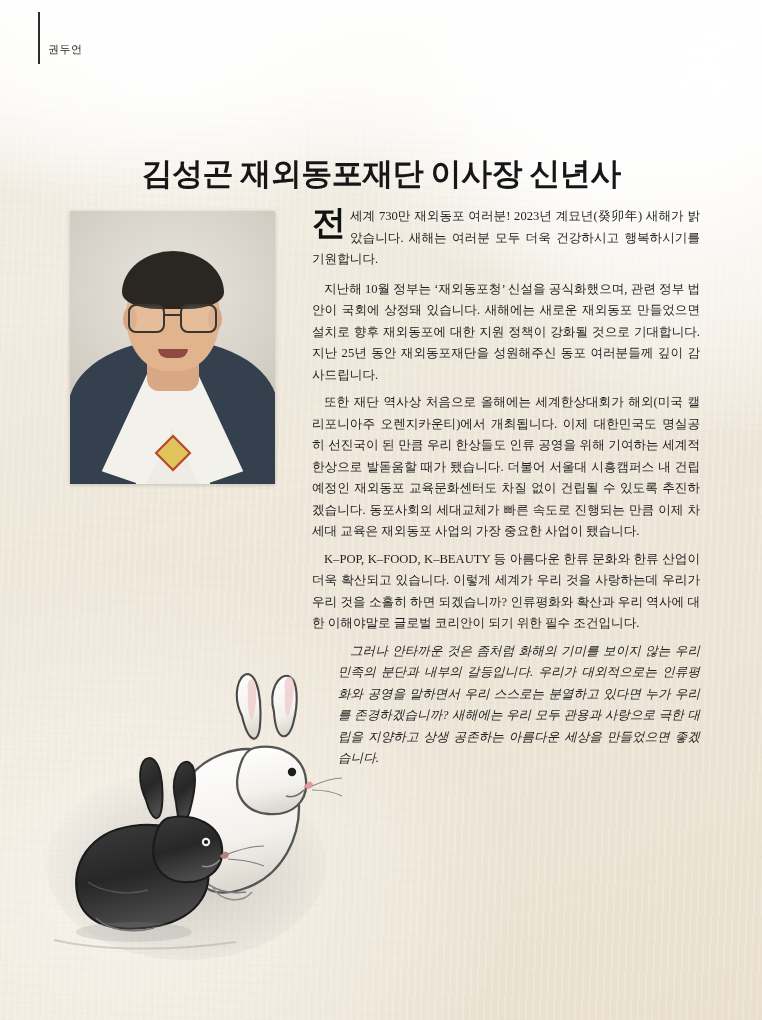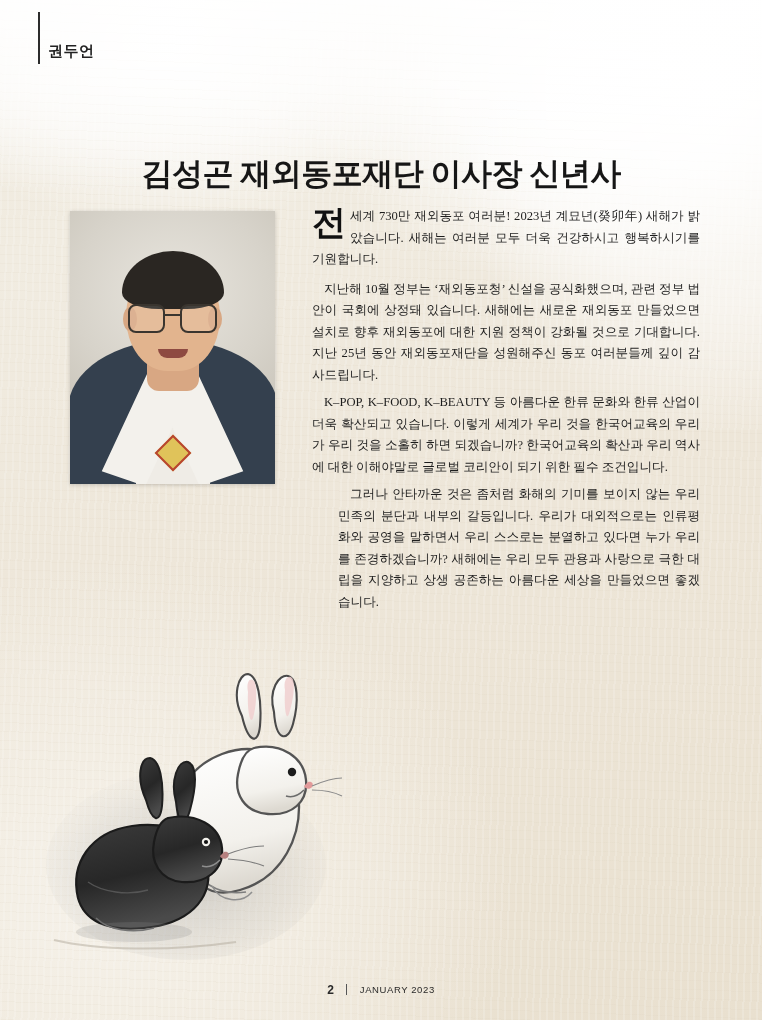--- a/index.html
+++ b/index.html
@@ -53,22 +53,22 @@
     left: 38px;
     top: 12px;
     width: 2px;
     height: 52px;
     background: #2c2c2c;
   }
   .header-label {
     position: absolute;
     left: 48px;
     top: 42px;
-    font-size: 15px;
-    font-weight: 700;
+    font-size: 11px;
+    font-weight: 400;
     color: #222;
     letter-spacing: 0.5px;
   }
 
   .title {
     position: absolute;
     left: 0; right: 0;
     top: 118px;
     text-align: center;
     font-family: "Liberation Serif", serif;
@@ -223,20 +223,21 @@
     float: left;
     font-family: "Liberation Serif", serif;
     font-size: 34px;
     line-height: 30px;
     font-weight: 700;
     margin: 2px 4px 0 0;
     color: #111;
   }
   .para.indent-more {
     padding-left: 26px;
+    font-style: italic;
   }
   .end-mark {
     display: inline-block;
     width: 13px;
     height: 13px;
     background: #e8d36a;
     border: 1px solid #b9a23e;
     font-size: 8px;
     line-height: 13px;
     text-align: center;
@@ -310,21 +311,22 @@
     <div class="p-ear-r"></div>
     <div class="p-glass-l"></div>
     <div class="p-glass-r"></div>
     <div class="p-bridge"></div>
     <div class="p-mouth"></div>
   </div>
 
   <div class="article">
     <p class="para first"><span class="dropcap">전</span><span> 세계 730만 재외동포 여러분! 2023년 계묘년(癸卯年) 새해가 밝았습니다. 새해는 여러분 모두 더욱 건강하시고 행복하시기를 기원합니다.</span></p>
     <p class="para">지난해 10월 정부는 ‘재외동포청’ 신설을 공식화했으며, 관련 정부 법안이 국회에 상정돼 있습니다. 새해에는 새로운 재외동포 만들었으면 설치로 향후 재외동포에 대한 지원 정책이 강화될 것으로 기대합니다. 지난 25년 동안 재외동포재단을 성원해주신 동포 여러분들께 깊이 감사드립니다.</p>
-    <p class="para">K–POP, K–FOOD, K–BEAUTY 등 아름다운 한류 문화와 한류 산업이 더욱 확산되고 있습니다. 이렇게 세계가 우리 것을 한국어교육의 우리가 우리 것을 소홀히 하면 되겠습니까? 한국어교육의 확산과 우리 역사에 대한 이해야말로 글로벌 코리안이 되기 위한 필수 조건입니다.</p>
+    <p class="para">또한 재단 역사상 처음으로 올해에는 세계한상대회가 해외(미국 캘리포니아주 오렌지카운티)에서 개최됩니다. 이제 대한민국도 명실공히 선진국이 된 만큼 우리 한상들도 인류 공영을 위해 기여하는 세계적 한상으로 발돋움할 때가 됐습니다. 더불어 서울대 시흥캠퍼스 내 건립 예정인 재외동포 교육문화센터도 차질 없이 건립될 수 있도록 추진하겠습니다. 동포사회의 세대교체가 빠른 속도로 진행되는 만큼 이제 차세대 교육은 재외동포 사업의 가장 중요한 사업이 됐습니다.</p>
+    <p class="para">K–POP, K–FOOD, K–BEAUTY 등 아름다운 한류 문화와 한류 산업이 더욱 확산되고 있습니다. 이렇게 세계가 우리 것을 사랑하는데 우리가 우리 것을 소홀히 하면 되겠습니까? 인류평화와 확산과 우리 역사에 대한 이해야말로 글로벌 코리안이 되기 위한 필수 조건입니다.</p>
     <p class="para indent-more">그러나 안타까운 것은 좀처럼 화해의 기미를 보이지 않는 우리 민족의 분단과 내부의 갈등입니다. 우리가 대외적으로는 인류평화와 공영을 말하면서 우리 스스로는 분열하고 있다면 누가 우리를 존경하겠습니까? 새해에는 우리 모두 관용과 사랑으로 극한 대립을 지양하고 상생 공존하는 아름다운 세상을 만들었으면 좋겠습니다.</p>
   </div>
 
   <div class="rabbits">
     <svg viewBox="0 0 310 320" width="310" height="320">
       <defs>
         <radialGradient id="inkWash" cx="50%" cy="55%" r="60%">
           <stop offset="0%" stop-color="#6f6f6f" stop-opacity="0.30"></stop>
           <stop offset="65%" stop-color="#9a9a9a" stop-opacity="0.14"></stop>
           <stop offset="100%" stop-color="#bdbdbd" stop-opacity="0"></stop>
@@ -372,18 +374,13 @@
         <path d="M192 204 C208 198 218 196 228 196 M192 209 C208 210 218 212 228 216" fill="none" stroke="#7b7b7b" stroke-width="1.1"></path>
         <path d="M60 268 C72 280 96 284 118 278" fill="none" stroke="#6e6e6e" stroke-width="1.6"></path>
         <path d="M52 232 C66 242 92 246 112 240" fill="none" stroke="#5e5e5e" stroke-width="1.4" opacity="0.8"></path>
         <ellipse cx="98" cy="282" rx="58" ry="10" fill="#8d8d8d" opacity="0.22"></ellipse>
       </g>
 
       <path d="M18 290 C60 300 130 302 200 292" fill="none" stroke="#b2aa9c" stroke-width="2" opacity="0.5"></path>
     </svg>
   </div>
 
-  <div class="footer">
-    <span class="pageno">2</span>
-    <span class="bar"></span>
-    <span class="issue">JANUARY 2023</span>
-  </div>
 </div>
 
 </body></html>

